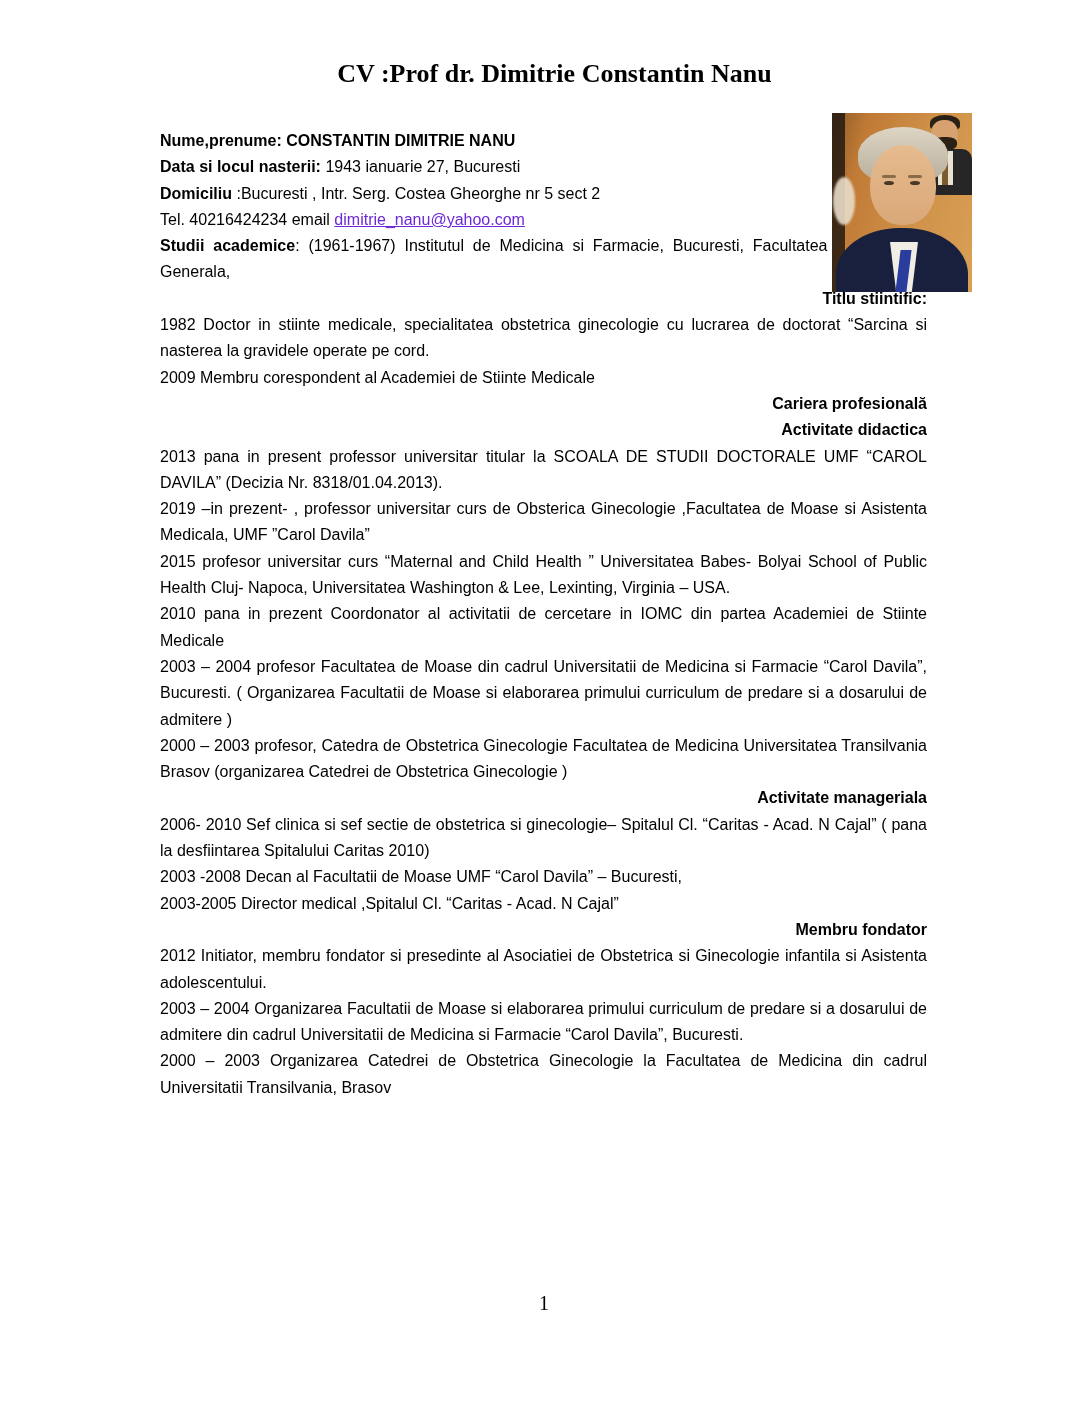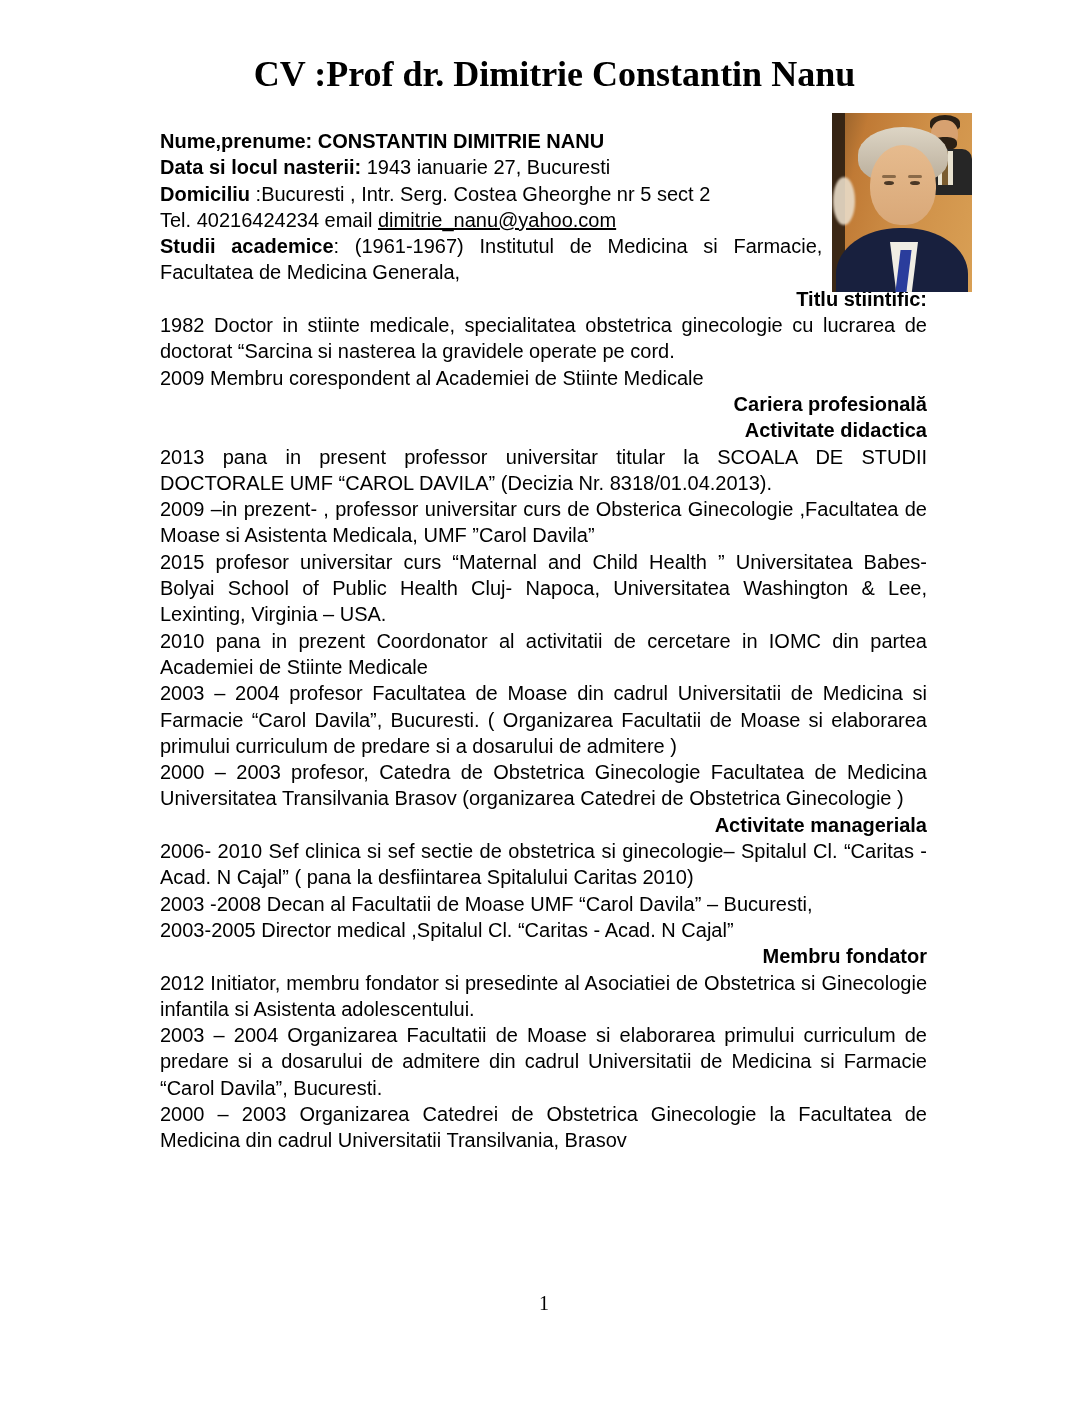--- a/index.html
+++ b/index.html
@@ -13,38 +13,38 @@
     overflow: hidden;
     font-family: "Liberation Sans", sans-serif;
     color: #000000;
   }
 
   .doc-title {
     margin: 0;
     padding-top: 58px;
     text-align: center;
     font-family: "Liberation Serif", serif;
-    font-size: 36px;
+    font-size: 26px;
     line-height: 32px;
     font-weight: 700;
     color: #000000;
     padding-left: 21px;
   }
 
   .content {
     margin: 38px 161px 0 160px;
-    font-size: 20px;
+    font-size: 16px;
     line-height: 26.3px;
   }
 
   .content p { margin: 0; }
   .contact p { text-align: left; }
   .contact b { font-weight: 700; }
 
-  a.email-link { color: #000000; text-decoration: underline; cursor: pointer; }
+  a.email-link { color: #6d28d9; text-decoration: underline; cursor: pointer; }
 
   .blk { text-align: justify; }
   .blk.hc { text-align: right; font-weight: 700; }
   .blk.hl { text-align: right; font-weight: 700; }
 
   .studii { margin-top: 22px; margin-right: 117px; text-align: justify; }
 
   
   .photo {
     position: absolute;
@@ -120,21 +120,21 @@
 
     <p class="studii"><b>Studii academice</b><span>: (1961-1967) Institutul de Medicina si Farmacie, Bucuresti, Facultatea de Medicina Generala,</span></p>
 
     <div>
         <p class="blk hc">Titlu stiintific:</p>
         <p class="blk p">1982 Doctor in stiinte medicale, specialitatea obstetrica ginecologie cu lucrarea de doctorat “Sarcina si nasterea la gravidele operate pe cord.</p>
         <p class="blk p">2009 Membru corespondent al Academiei de Stiinte Medicale</p>
         <p class="blk hc">Cariera profesională</p>
         <p class="blk hl">Activitate didactica</p>
         <p class="blk p">2013 pana in present professor universitar titular la SCOALA DE STUDII DOCTORALE UMF “CAROL DAVILA” (Decizia Nr. 8318/01.04.2013).</p>
-        <p class="blk p">2009 –in prezent- , professor universitar curs de Obsterica Ginecologie ,Facultatea de Moase si Asistenta Medicala, UMF ”Carol Davila”</p>
+        <p class="blk p">2019 –in prezent- , professor universitar curs de Obsterica Ginecologie ,Facultatea de Moase si Asistenta Medicala, UMF ”Carol Davila”</p>
         <p class="blk p">2015 profesor universitar curs “Maternal and Child Health ” Universitatea Babes- Bolyai School of Public Health Cluj- Napoca, Universitatea Washington &amp; Lee, Lexinting, Virginia – USA.</p>
         <p class="blk p">2010 pana in prezent Coordonator al activitatii de cercetare in IOMC din partea Academiei de Stiinte Medicale</p>
         <p class="blk p">2003 – 2004 profesor Facultatea de Moase din cadrul Universitatii de Medicina si Farmacie “Carol Davila”, Bucuresti. ( Organizarea Facultatii de Moase si elaborarea primului curriculum de predare si a dosarului de admitere )</p>
         <p class="blk p">2000 – 2003 profesor, Catedra de Obstetrica Ginecologie Facultatea de Medicina Universitatea Transilvania Brasov (organizarea Catedrei de Obstetrica Ginecologie )</p>
         <p class="blk hl">Activitate manageriala</p>
         <p class="blk p">2006- 2010 Sef clinica si sef sectie de obstetrica si ginecologie– Spitalul Cl. “Caritas - Acad. N Cajal” ( pana la desfiintarea Spitalului Caritas 2010)</p>
         <p class="blk p">2003 -2008 Decan al Facultatii de Moase UMF “Carol Davila” – Bucuresti,</p>
         <p class="blk p">2003-2005 Director medical ,Spitalul Cl. “Caritas - Acad. N Cajal”</p>
         <p class="blk hl">Membru fondator</p>
         <p class="blk p">2012 Initiator, membru fondator si presedinte al Asociatiei de Obstetrica si Ginecologie infantila si Asistenta adolescentului.</p>

